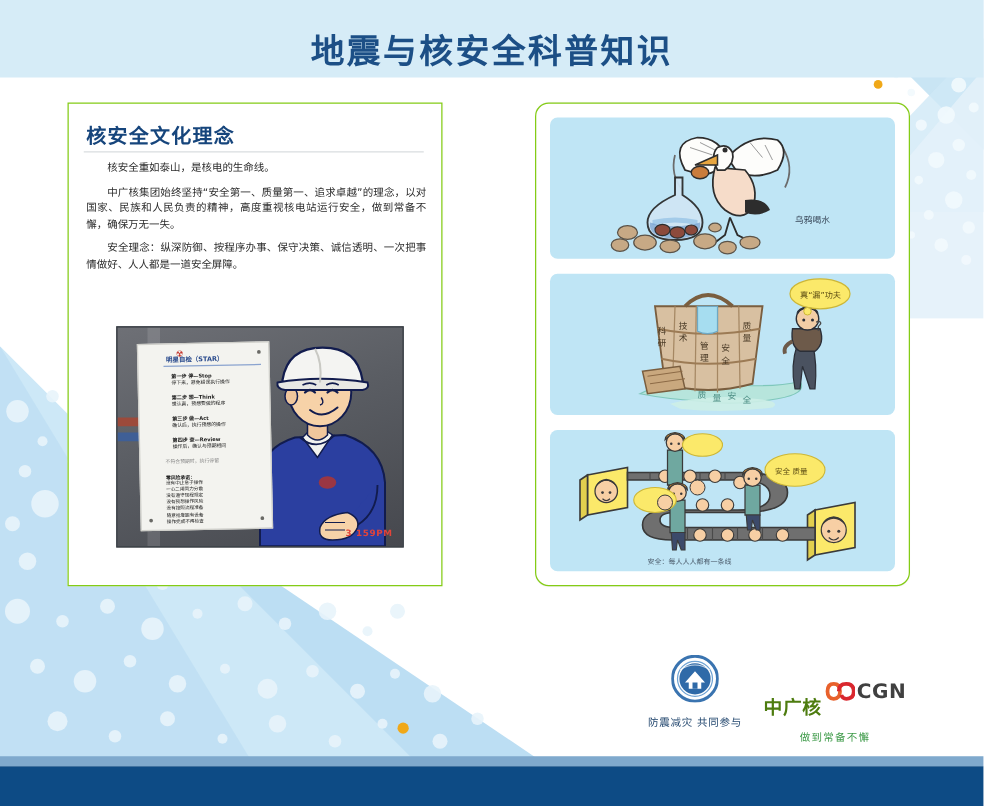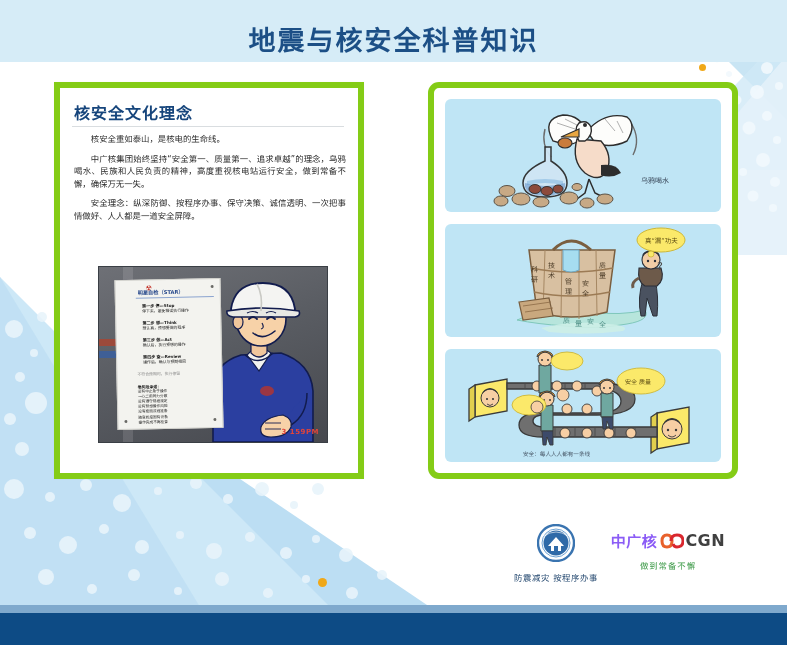--- a/index.html
+++ b/index.html
@@ -72,21 +72,21 @@
   }
 
   .dot-orange{
     position:absolute;width:9px;height:9px;border-radius:50%;
     background:#f0a818;
   }
 
   
   .panel{
     position:absolute;background:#ffffff;
-    border:6px solid #84cc16;
+    border:1px solid #84cc16;
     box-shadow:0 0 1px rgba(0,0,0,.05);
   }
   .panel-left{left:54px;top:82px;width:298px;height:385px;}
 
   .sec-title{
     position:absolute;left:14px;top:12px;
     font-size:16px;font-weight:bold;color:#16457c;
     letter-spacing:1px;
   }
   .sec-rule{
@@ -141,21 +141,21 @@
   .illus-2{top:136px;}
   .illus-3{top:261px;}
 
   
   .logo-wrap{position:absolute;left:0;bottom:55px;width:787px;height:66px;}
   .logo-seal{position:absolute;left:506px;top:0;width:100px;text-align:center;}
   .seal-mark{width:38px;height:38px;margin:0 auto;}
   .seal-cap{margin-top:5px;font-size:8.4px;color:#24486f;letter-spacing:.6px;white-space:nowrap;}
   .logo-cgn{position:absolute;left:608px;top:6px;width:120px;text-align:center;}
   .cgn-row{display:flex;align-items:center;justify-content:center;gap:1px;}
-  .cgn-cn{font-size:15px;font-weight:bold;color:#8b5cf6;letter-spacing:.5px;}
+  .cgn-cn{font-size:15px;font-weight:bold;color:#4d7c0f;letter-spacing:.5px;margin-top:24px;}
   .cgn-en{font-size:16px;font-weight:bold;color:#404040;letter-spacing:.5px;}
   .cgn-cap{margin-top:8px;font-size:8.4px;color:#3f9b4a;letter-spacing:1px;white-space:nowrap;}
 </style>
 </head>
 <body>
 
 <div id="poster">
 
   <div class="deco tr-tri-a"></div>
   <div class="deco tr-tri-b"></div>
@@ -254,21 +254,21 @@
   <div class="bottom-thin"></div>
   <div class="bottom-bar"></div>
 
   <div class="panel panel-left">
 
     <div class="sec-title">核安全文化理念</div>
     <div class="sec-rule"></div>
 
     <div class="body-text">
       <p>核安全重如泰山，是核电的生命线。</p>
-      <p>中广核集团始终坚持“安全第一、质量第一、追求卓越”的理念，乌鸦喝水、民族和人民负责的精神，高度重视核电站运行安全，做到常备不懈，确保万无一失。</p>
+      <p>中广核集团始终坚持“安全第一、质量第一、追求卓越”的理念，以对国家、民族和人民负责的精神，高度重视核电站运行安全，做到常备不懈，确保万无一失。</p>
       <p>安全理念：纵深防御、按程序办事、保守决策、诚信透明、一次把事情做好、人人都是一道安全屏障。</p>
     </div>
 
     <div class="photo">
       <div class="ph-wall"></div>
       <div class="ph-door"></div>
       <div class="ph-pipe1"></div>
       <div class="ph-pipe2"></div>
 
       <svg class="worker" viewBox="0 0 128 167">
@@ -567,21 +567,21 @@
 
     <div class="logo-seal">
       <svg class="seal-mark" viewBox="0 0 38 38">
         <circle cx="19" cy="19" r="18" fill="none" stroke="#3a74b0" stroke-width="2.4"></circle>
         <circle cx="19" cy="19" r="14" fill="#ffffff" stroke="#6fa3d4" stroke-width="1"></circle>
         <circle cx="19" cy="19" r="12.5" fill="#2f6aa8"></circle>
         <path d="M11 22 L19 13 L27 22 L24 22 L24 27 L14 27 L14 22 Z" fill="#ffffff"></path>
         <rect x="17" y="22" width="4" height="5" fill="#2f6aa8"></rect>
         <path d="M7 12 Q19 4 31 12" fill="none" stroke="#ffffff" stroke-width="0.9" opacity=".7"></path>
       </svg>
-      <div class="seal-cap">防震减灾 按程序办事</div>
+      <div class="seal-cap">防震减灾 共同参与</div>
     </div>
 
     <div class="logo-cgn">
       <div class="cgn-row">
         <span class="cgn-cn">中广核</span>
         <svg width="26" height="18" viewBox="0 0 26 18">
           <path d="M4 9 Q4 3 9 3 Q14 3 14 9 Q14 15 9 15 Q4 15 4 9 Z" fill="none" stroke="#e8612c" stroke-width="3"></path>
           <path d="M13 9 Q13 3 19 3 Q25 3 25 9 Q25 15 19 15 Q16 15 15 12" fill="none" stroke="#d9272e" stroke-width="3"></path>
         </svg>
         <span class="cgn-en">CGN</span>

